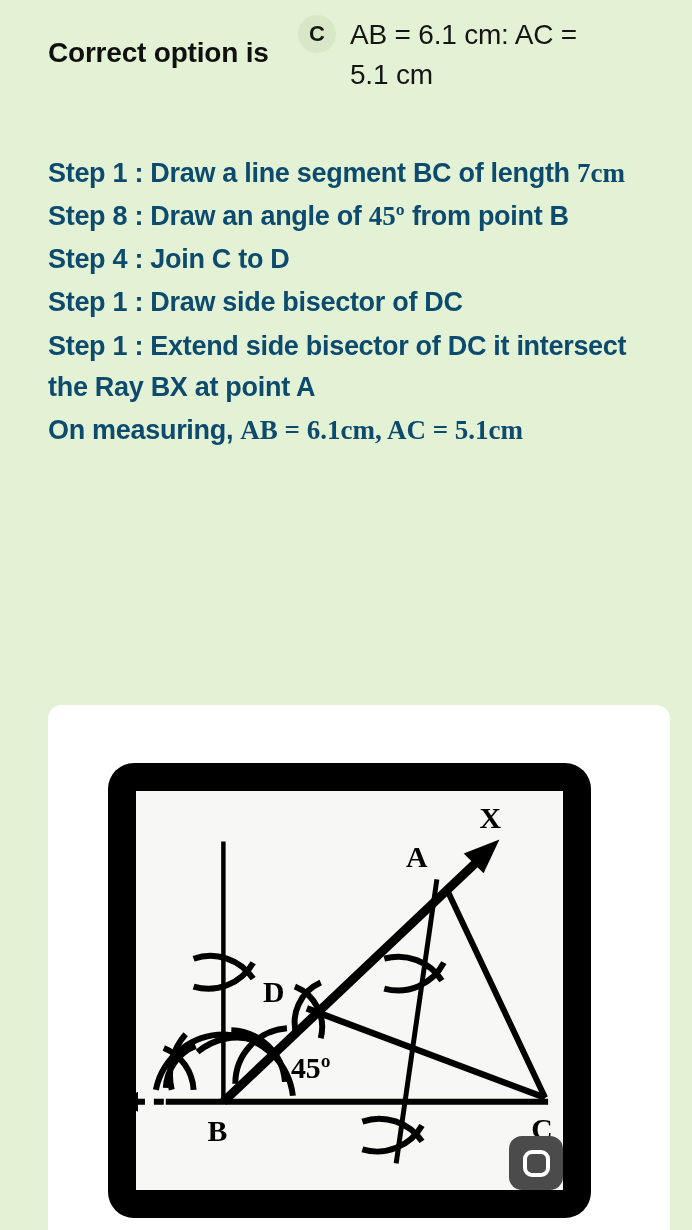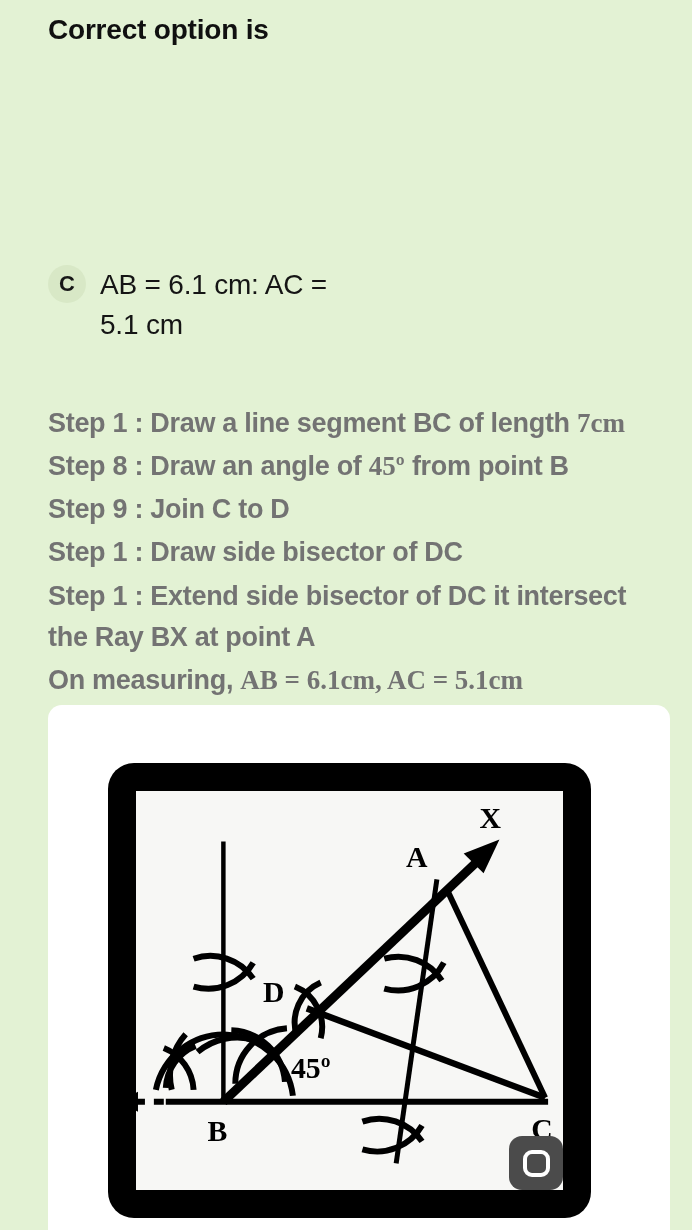--- a/index.html
+++ b/index.html
@@ -11,24 +11,23 @@
     height: 1230px;
     background: #e3f2d4;
     font-family: "Liberation Sans", sans-serif;
     overflow: hidden;
     position: relative;
   }
 
   
   .header {
     display: flex;
-    align-items: flex-start;
+    align-items: center;
     padding: 12px 20px 0 48px;
     box-sizing: border-box;
-    flex-direction: column;
   }
   .correct-label {
     font-size: 28px;
     font-weight: bold;
     line-height: 1.32;
     color: #101010;
     width: 250px;
     flex: 0 0 250px;
     letter-spacing: -0.2px;
   }
@@ -62,21 +61,21 @@
 
   
   .steps {
     padding: 0 22px 0 48px;
     margin-top: 58px;
     box-sizing: border-box;
   }
   .step-line {
     font-size: 27px;
     line-height: 1.53;
-    color: #737373;
+    color: #0c4a6e;
     font-weight: bold;
     letter-spacing: -0.3px;
     margin: 0 0 2px 0;
   }
   .math {
     font-family: "Liberation Serif", serif;
     font-weight: bold;
     letter-spacing: 0;
   }
 
@@ -156,21 +155,21 @@
 
   <p class="step-line">
     <span>Step 1 : Draw a line segment BC of length </span><span class="math">7cm</span>
   </p>
 
   <p class="step-line">
     <span>Step 8 : Draw an angle of </span><span class="math">45º</span><span> from point B</span>
   </p>
 
 
-  <p class="step-line">Step 9 : Join C to D</p>
+  <p class="step-line">Step 4 : Join C to D</p>
 
   <p class="step-line">Step 1 : Draw side bisector of DC</p>
 
   <p class="step-line">Step 1 : Extend side bisector of DC it intersect the Ray BX at point A</p>
 
 
   <p class="step-line">
     <span>On measuring, </span><span class="math">AB = 6.1cm, AC = 5.1cm</span>
   </p>
 </div>

